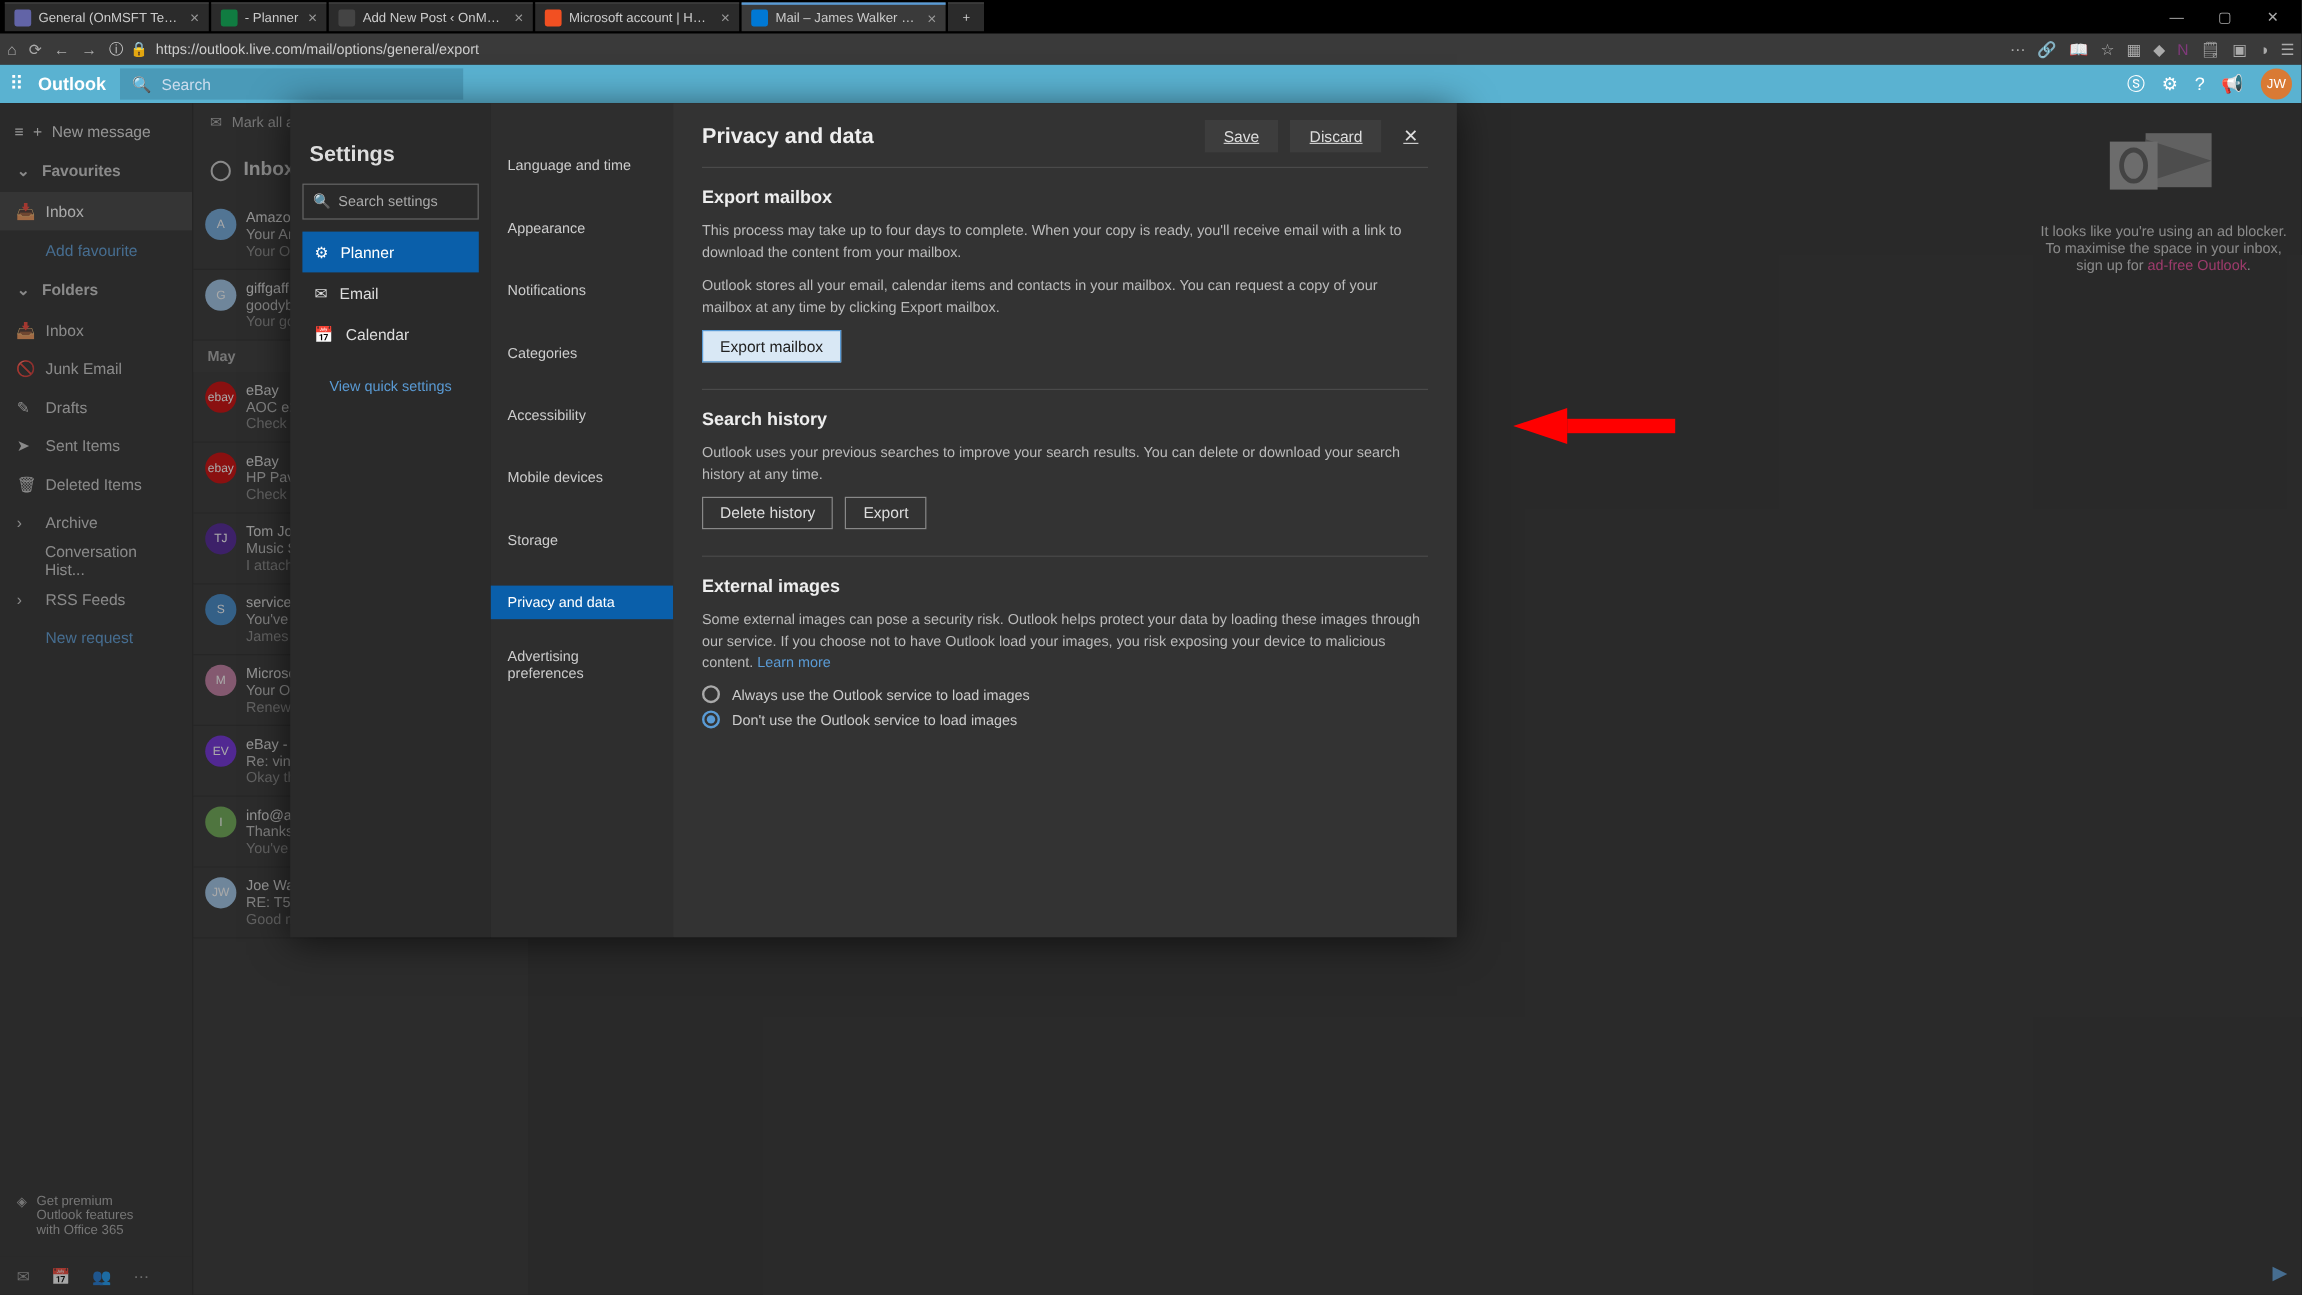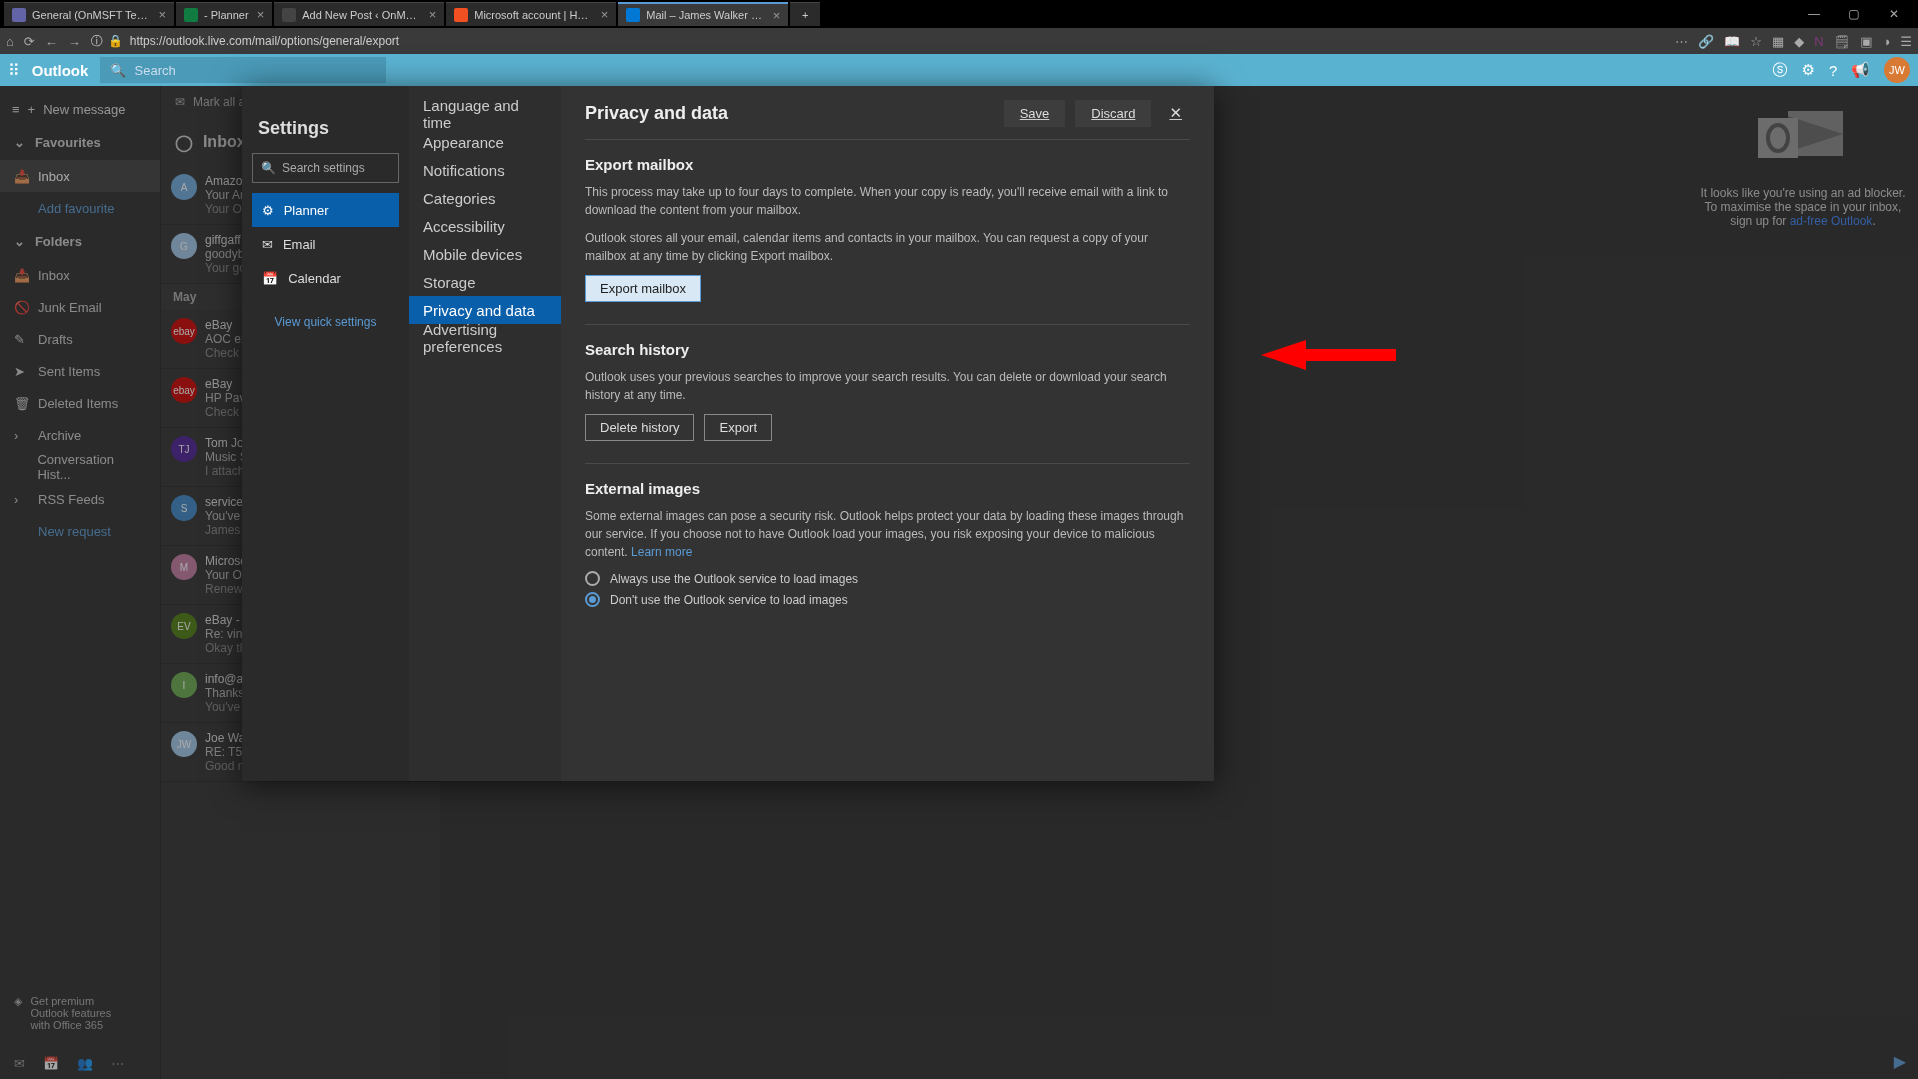--- a/index.html
+++ b/index.html
@@ -45,36 +45,36 @@
 .msg-list .item { padding: 8px 10px; border-bottom: 1px solid rgba(0,0,0,0.2); display: flex; gap: 8px; }
 .msg-list .av { width: 26px; height: 26px; border-radius: 50%; flex-shrink: 0; display: flex; align-items: center; justify-content: center; font-size: 10px; color: #fff; }
 .msg-list .txt { overflow: hidden; }
 .msg-list .from { color: #ddd; }
 .msg-list .sub { color: #bbb; white-space: nowrap; overflow: hidden; text-overflow: ellipsis; }
 .msg-list .prev { color: #888; white-space: nowrap; overflow: hidden; text-overflow: ellipsis; }
 .msg-list .date { padding: 6px 12px; color: #aaa; font-weight: 600; background: #333; }
 
 .reading { flex: 1; position: relative; background: #2b2b2b; }
 .ad-panel { position: absolute; right: 10px; top: 20px; width: 210px; text-align: center; color: #ccc; font-size: 12px; }
-.ad-panel a { color: #3b82f6; }
+.ad-panel a { color: #ec4899; }
 
 
 .dim { position: absolute; inset: 0; background: rgba(40,40,40,0.4); }
 
 
 .settings-panel { position: absolute; top: 86px; left: 242px; width: 972px; height: 695px; background: #2a2a2a; display: flex; box-shadow: 0 4px 30px rgba(0,0,0,0.6); z-index: 10; }
 .sp-col1 { width: 167px; background: #2a2a2a; padding: 32px 10px; color: #ddd; }
 .sp-col1 h2 { font-size: 18px; font-weight: 600; margin-bottom: 14px; padding-left: 6px; }
 .sp-search { border: 1px solid #666; height: 30px; display: flex; align-items: center; padding: 0 8px; font-size: 12px; color: #aaa; gap: 6px; margin-bottom: 10px; }
 .cat-row { height: 34px; display: flex; align-items: center; gap: 10px; padding: 0 10px; font-size: 13px; color: #ddd; }
 .cat-row.active { background: #0a5faa; color: #fff; }
 .quick { color: #5a9bd5; font-size: 12px; text-align: center; margin-top: 20px; }
 
 .sp-col2 { width: 152px; background: #2e2e2e; padding-top: 14px; }
-.sub-row { height: 28px; display: flex; align-items: center; padding: 0 14px; font-size: 15px; color: #ccc; }
+.sub-row { height: 28px; display: flex; align-items: center; padding: 0 14px; font-size: 12px; color: #ccc; margin-top: 24px; }
 .sub-row.active { background: #0a5faa; color: #fff; }
 
 .sp-col3 { flex: 1; background: #333; padding: 14px 24px; color: #ccc; position: relative; }
 .sp-hdr { display: flex; align-items: center; margin-bottom: 12px; }
 .sp-hdr h2 { font-size: 18px; color: #eee; font-weight: 600; }
 .sp-hdr .btns { margin-left: auto; display: flex; gap: 10px; align-items: flex-start; text-decoration: underline; }
 .btn { background: #3d3d3d; color: #ddd; border: none; padding: 6px 16px; font-size: 13px; cursor: pointer; }
 .btn.close-x { background: transparent; font-size: 15px; padding: 4px 8px; }
 .sp-col3 hr { border: none; border-top: 1px solid #4a4a4a; margin: 8px 0 16px; }
 .sp-col3 h3 { font-size: 15px; color: #eee; font-weight: 600; margin-bottom: 10px; }
@@ -306,21 +306,21 @@
         </div>
         <div class="item">
           <div class="av" style="background:#c27ba0">M</div>
     <div class="txt">
             <div class="from">Microsof</div>
     <div class="sub">Your Offi</div>
     <div class="prev">Renew to</div>
           </div>
         </div>
         <div class="item">
-          <div class="av" style="background:#4d7c0f">EV</div>
+          <div class="av" style="background:#6d28d9">EV</div>
     <div class="txt">
             <div class="from">eBay - vi</div>
     <div class="sub">Re: vinisv</div>
     <div class="prev">Okay tha</div>
           </div>
         </div>
         <div class="item">
           <div class="av" style="background:#6aa84f">I</div>
     <div class="txt">
             <div class="from">info@arg</div>

